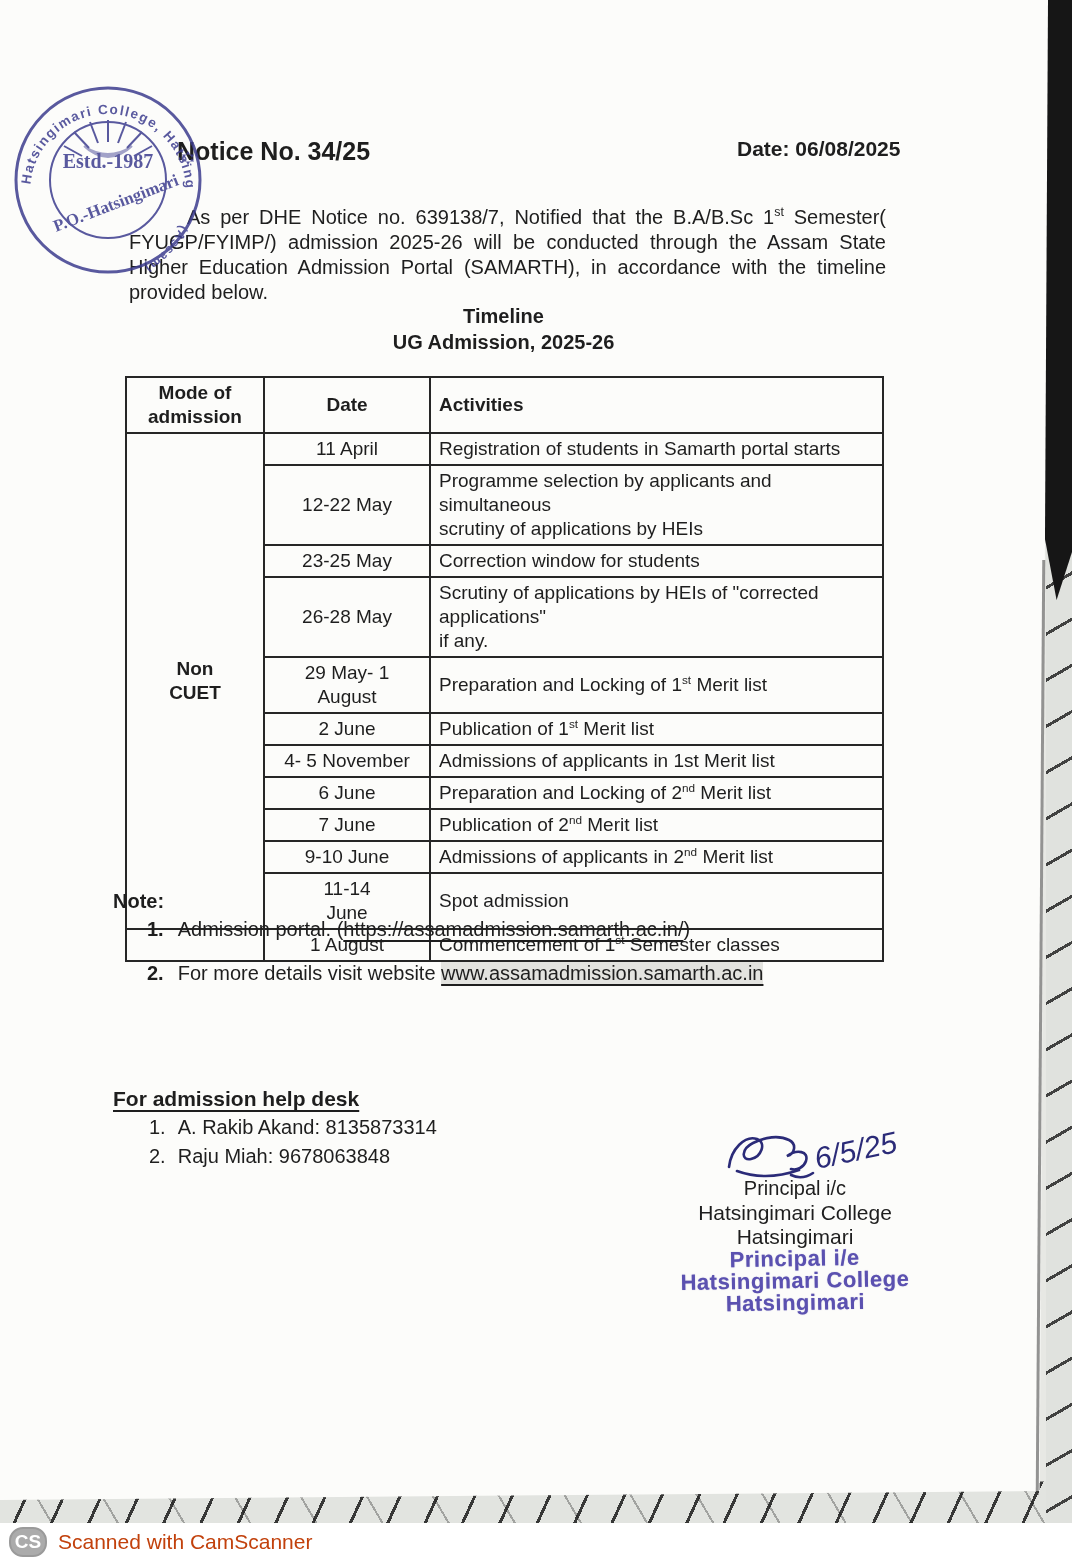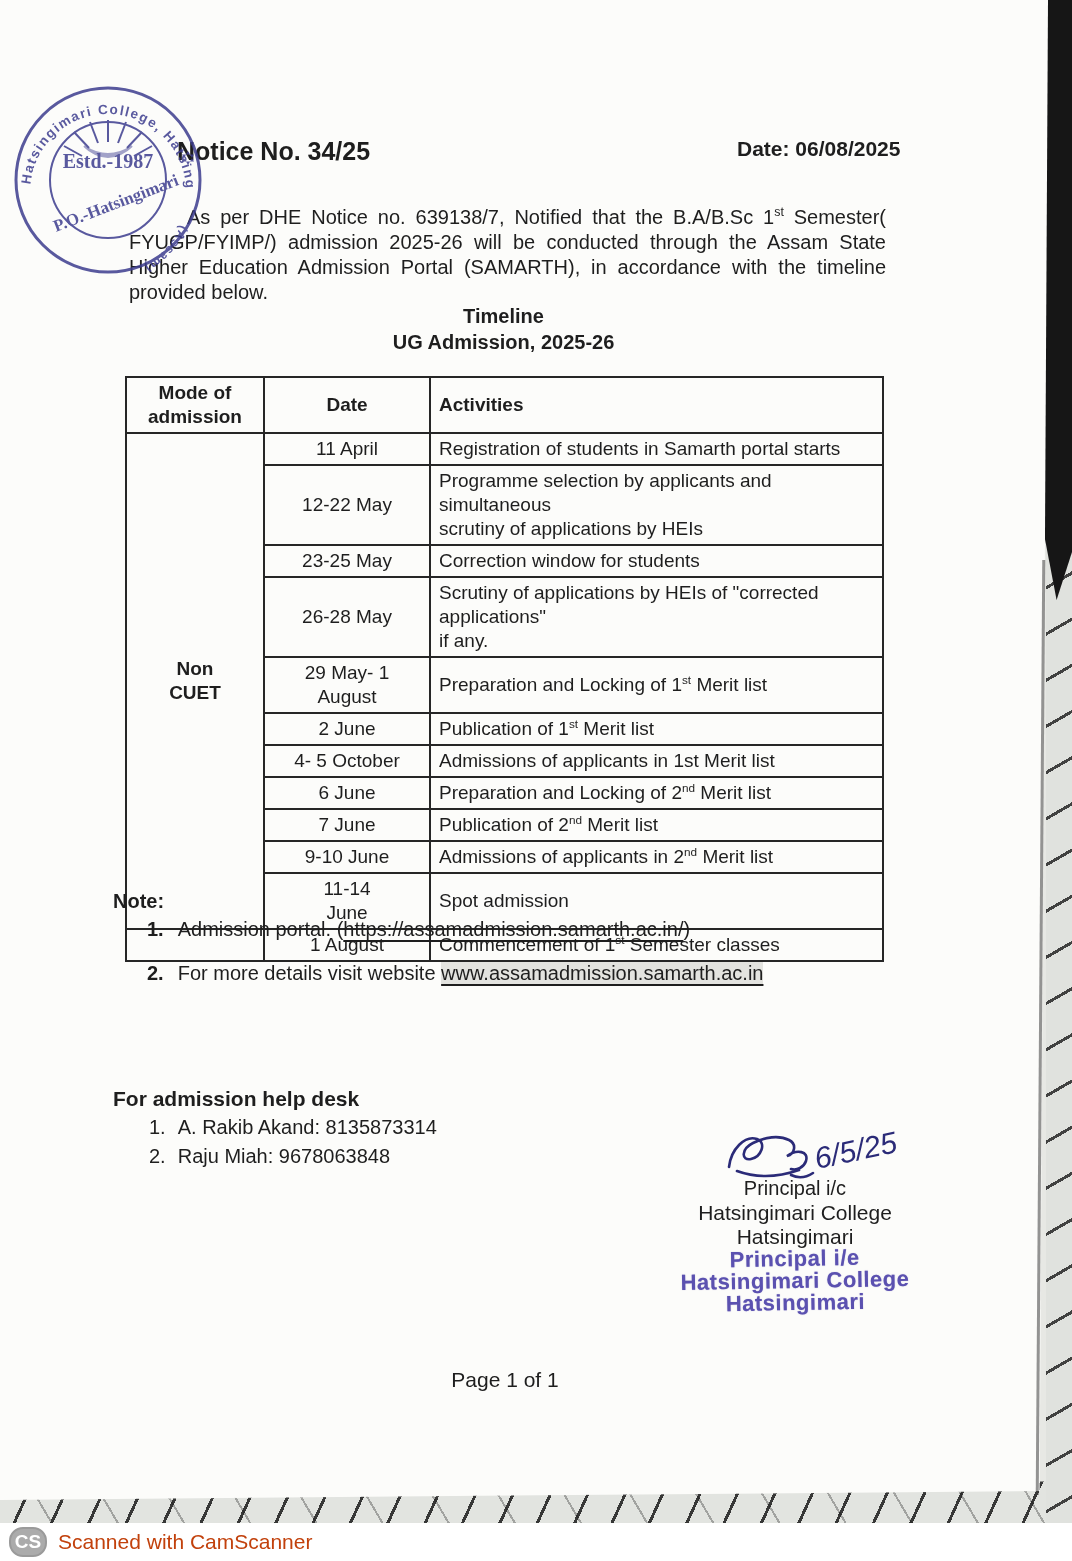--- a/index.html
+++ b/index.html
@@ -72,21 +72,21 @@
   
   .note-block{position:absolute;left:113px;top:890px;width:740px;font-size:20px;}
   .note-heading{font-weight:bold;}
   .note-item{margin-top:5px;padding-left:34px;}
   .note-item.second{margin-top:21px;}
   .note-item .num{font-weight:bold;padding-right:14px;}
   .doc-link{text-decoration:underline;text-decoration-thickness:2px;text-underline-offset:4px;}
   .doc-link.hl{background:#e3e3df;}
   
   .help-block{position:absolute;left:113px;top:1087px;font-size:20px;}
-  .help-heading{font-weight:bold;font-size:21px;text-decoration-thickness:2px;text-underline-offset:4px;}
+  .help-heading{font-weight:bold;font-size:21px;text-decoration:underline;text-decoration-thickness:2px;text-underline-offset:4px;}
   .help-item{padding-left:36px;margin-top:3px;line-height:26px;}
   .help-item .num{padding-right:12px;}
   
   .sig-block{position:absolute;left:655px;top:1125px;width:280px;text-align:center;z-index:2;}
   .sig-svg{display:block;margin:0 auto 0 52px;}
   .sig-line1{font-size:20px;margin-top:-14px;}
   .sig-line2{font-size:21px;margin-top:1px;}
   .sig-line3{font-size:21px;margin-top:0;}
   .stamp-lines{
     color:#5b51b0;font-weight:bold;font-size:22px;line-height:22px;
@@ -169,21 +169,21 @@
             <tr>
               <td class="date-cell">29 May- 1
 August</td>
               <td class="act-cell">Preparation and Locking of 1<sup>st</sup> Merit list</td>
             </tr>
             <tr>
               <td class="date-cell">2 June</td>
               <td class="act-cell">Publication of 1<sup>st</sup> Merit list</td>
             </tr>
             <tr>
-              <td class="date-cell">4- 5 October</td>
+              <td class="date-cell">4- 5 November</td>
               <td class="act-cell">Admissions of applicants in 1st Merit list</td>
             </tr>
             <tr>
               <td class="date-cell">6 June</td>
               <td class="act-cell">Preparation and Locking of 2<sup>nd</sup> Merit list</td>
             </tr>
             <tr>
               <td class="date-cell">7 June</td>
               <td class="act-cell">Publication of 2<sup>nd</sup> Merit list</td>
             </tr>
@@ -237,21 +237,20 @@
       <div class="sig-line1">Principal i/c</div>
       <div class="sig-line2">Hatsingimari College</div>
       <div class="sig-line3">Hatsingimari</div>
       <div class="stamp-lines">
         <div>Principal i/e</div>
         <div>Hatsingimari College</div>
         <div>Hatsingimari</div>
       </div>
     </div>
 
-    <div class="page-num">Page 1 of 1</div>
   </div>
 
   <div class="page-edge-line"></div>
 
   <div class="seal">
     <svg width="196" height="200" viewBox="0 0 196 200">
       <defs>
         <path id="arcTop" d="M 20,112 A 78,78 0 1 1 176,112"></path>
         <path id="arcBottom" d="M 176,116 A 78,78 0 0 1 20,116"></path>
       </defs>

